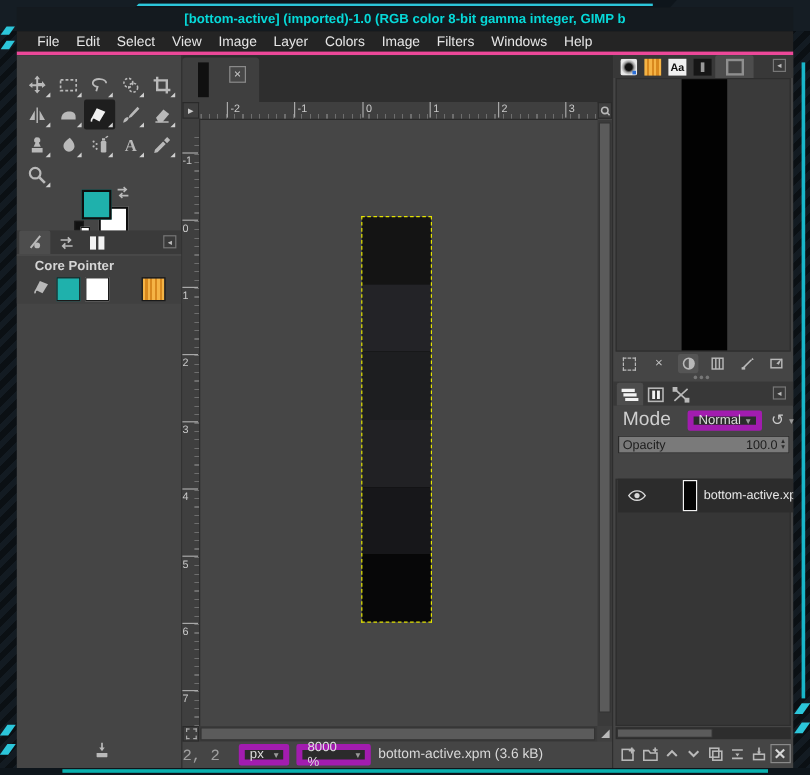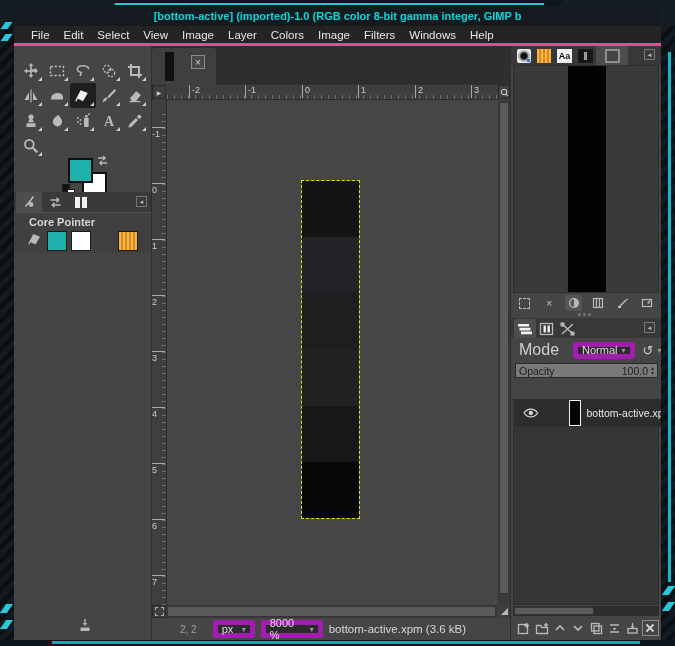--- a/index.html
+++ b/index.html
@@ -311,21 +311,21 @@
 <div class="abs scroll-track" style="left:166px;top:605px;width:332px;height:13px;">
   <div class="scroll-thumb" style="position:absolute;left:1px;top:1px;width:329px;height:11px;"></div>
 </div>
 <div class="abs" style="left:498px;top:605px;width:12px;height:13px;background:#3f3f3f;display:flex;align-items:center;justify-content:center;">
   <svg width="9" height="9" viewBox="0 0 9 9">
         <path class="ico" d="M1 8L8 1v7z"></path>
       </svg>
 </div>
 
 <div class="abs" style="left:152px;top:618px;width:358px;height:22px;display:flex;align-items:center;">
-  <span style="margin-left:28px;font-size:10px;color:#9f9f9f;">2, 2</span>
+  <span style="margin-left:0;font-size:13px;color:#9f9f9f;font-family:Liberation Mono, monospace;">2, 2</span>
   <div class="dropdown" style="margin-left:16px;width:42px;justify-content:space-between;">
     <span>px</span>
     <span class="chev">▾</span>
   </div>
   <div class="dropdown" style="margin-left:6px;width:62px;justify-content:space-between;">
     <span>8000 %</span>
     <span class="chev">▾</span>
   </div>
   <span style="margin-left:6px;font-size:11.5px;color:#d8d8d8;white-space:nowrap;">bottom-active.xpm (3.6 kB)</span>
 </div>

